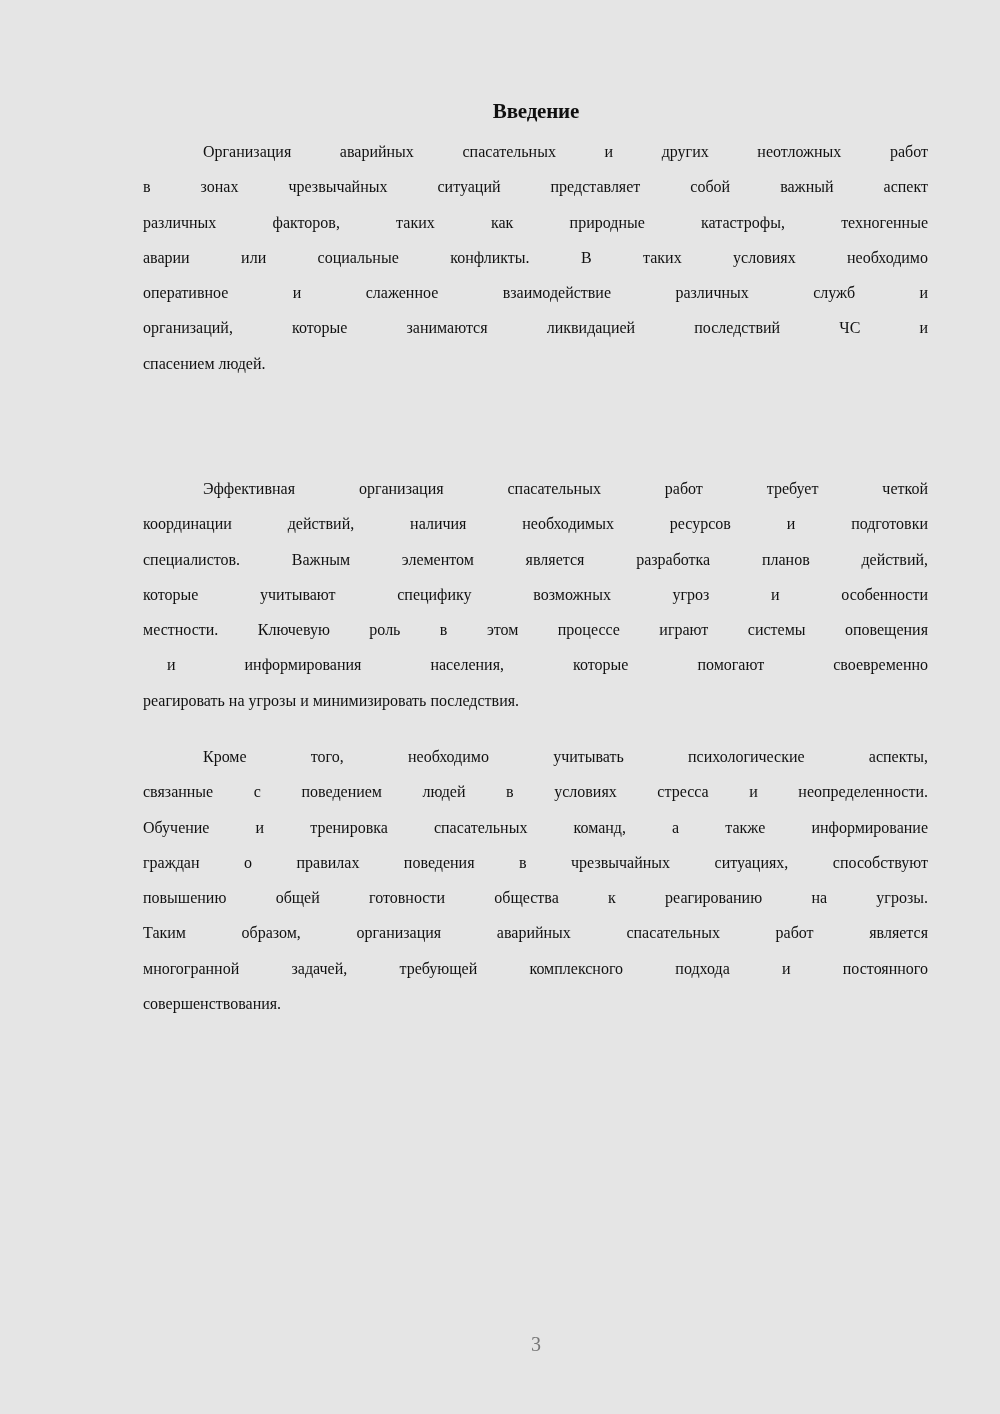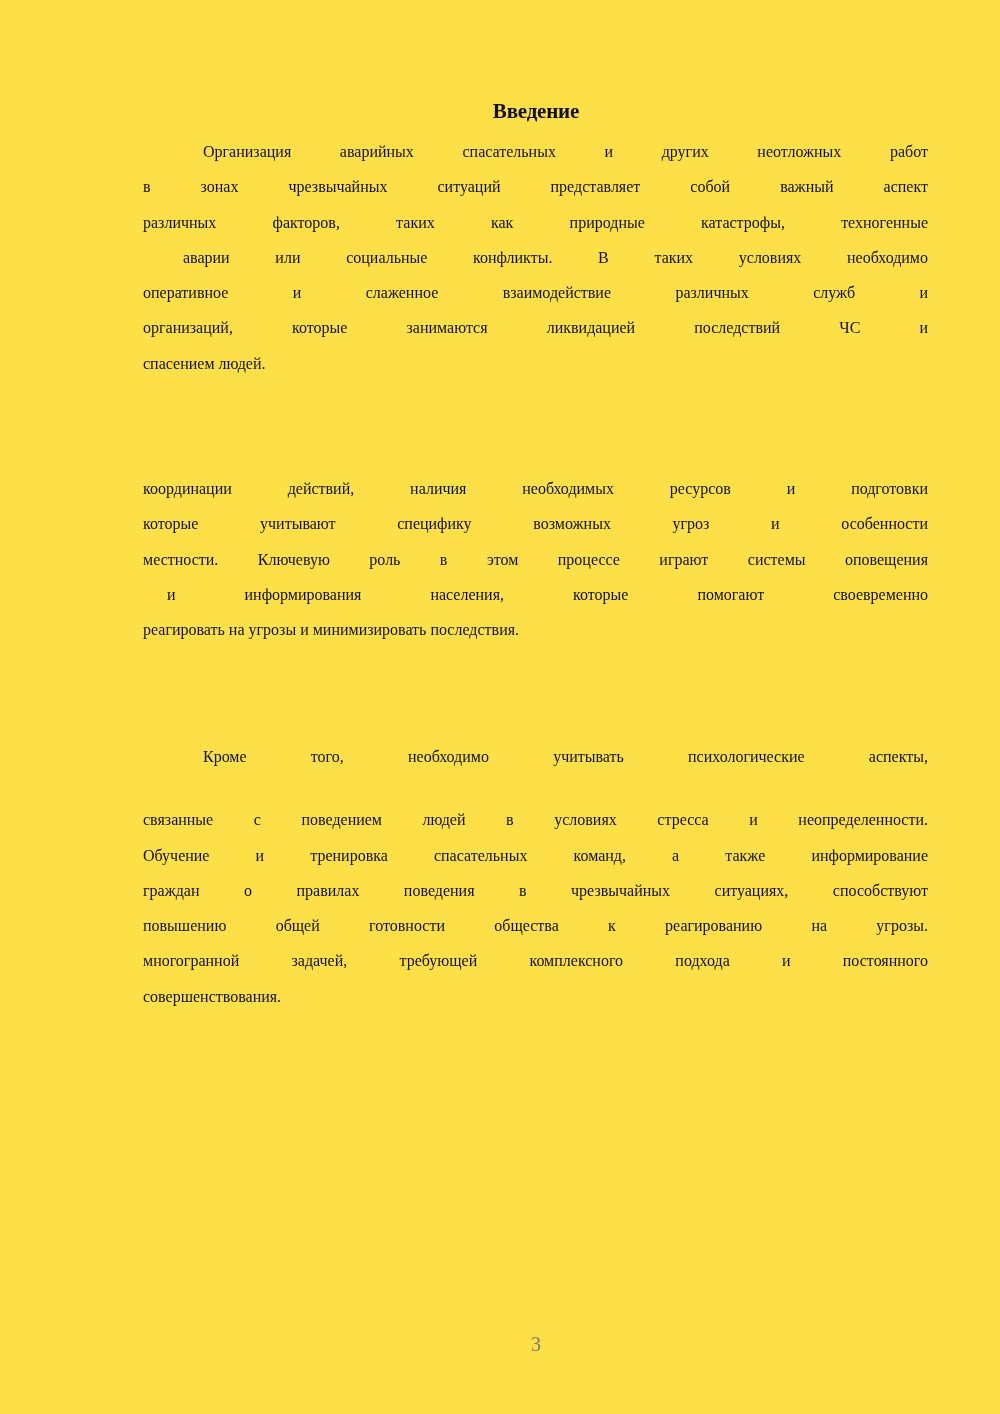--- a/index.html
+++ b/index.html
@@ -13,21 +13,21 @@
       position: relative;
       overflow: hidden;
       font-family: "Liberation Serif", "DejaVu Serif", serif;
       color: #111111;
     }
     .page {
       position: absolute;
       left: 0; top: 0;
       width: 1000px;
       height: 1414px;
-      background: #fde047;
+      background: #e5e5e5;
     }
     .heading {
       position: absolute;
       top: 97px;
       left: 0;
       width: 1072px;
       text-align: center;
       font-weight: bold;
       font-size: 21px;
       line-height: 28px;
@@ -65,39 +65,42 @@
 <body>
 
 <div class="page">
 
   <div class="heading">Введение</div>
 
   <div class="body-text" id="p1">
     <span class="line first" style="white-space: nowrap; word-spacing: 0px;">Организация аварийных спасательных и других неотложных работ</span>
     <span class="line" style="white-space: nowrap; word-spacing: 0px;">в зонах чрезвычайных ситуаций представляет собой важный аспект</span>
     <span class="line" style="white-space: nowrap; word-spacing: 0px;">различных факторов, таких как природные катастрофы, техногенные</span>
-    <span class="line" style="white-space: nowrap; word-spacing: 0px; margin-left: 40px;">аварии или социальные конфликты. В таких условиях необходимо</span>
+    <span class="line" style="white-space: nowrap; word-spacing: 0px;">аварии или социальные конфликты. В таких условиях необходимо</span>
     <span class="line" style="white-space: nowrap; word-spacing: 0px;">оперативное и слаженное взаимодействие различных служб и</span>
     <span class="line" style="white-space: nowrap; word-spacing: 0px;">организаций, которые занимаются ликвидацией последствий ЧС и</span>
     <span class="line last">спасением людей.</span>
   </div>
 
   <div class="body-text" id="p2">
+    <span class="line first" style="white-space: nowrap; word-spacing: 0px;">Эффективная организация спасательных работ требует четкой</span>
     <span class="line" style="white-space: nowrap; word-spacing: 0px;">координации действий, наличия необходимых ресурсов и подготовки</span>
+    <span class="line" style="white-space: nowrap; word-spacing: 0px;">специалистов. Важным элементом является разработка планов действий,</span>
     <span class="line" style="white-space: nowrap; word-spacing: 0px;">которые учитывают специфику возможных угроз и особенности</span>
     <span class="line" style="white-space: nowrap; word-spacing: 0px;">местности. Ключевую роль в этом процессе играют системы оповещения</span>
     <span class="line" style="white-space: nowrap; word-spacing: 0px; margin-left: 24px;">и информирования населения, которые помогают своевременно</span>
     <span class="line last">реагировать на угрозы и минимизировать последствия.</span>
   </div>
 
   <div class="body-text" id="p3">
     <span class="line first" style="white-space: nowrap; word-spacing: 0px;">Кроме того, необходимо учитывать психологические аспекты,</span>
-    <span class="line" style="white-space: nowrap; word-spacing: 0px; margin-top: 28px;">связанные с поведением людей в условиях стресса и неопределенности.</span>
+    <span class="line" style="white-space: nowrap; word-spacing: 0px;">связанные с поведением людей в условиях стресса и неопределенности.</span>
     <span class="line" style="white-space: nowrap; word-spacing: 0px;">Обучение и тренировка спасательных команд, а также информирование</span>
     <span class="line" style="white-space: nowrap; word-spacing: 0px;">граждан о правилах поведения в чрезвычайных ситуациях, способствуют</span>
     <span class="line" style="white-space: nowrap; word-spacing: 0px;">повышению общей готовности общества к реагированию на угрозы.</span>
+    <span class="line" style="white-space: nowrap; word-spacing: 0px;">Таким образом, организация аварийных спасательных работ является</span>
     <span class="line" style="white-space: nowrap; word-spacing: 0px;">многогранной задачей, требующей комплексного подхода и постоянного</span>
     <span class="line last">совершенствования.</span>
   </div>
 
   <div class="page-number">3</div>
 
 </div>
 
 </body></html>

